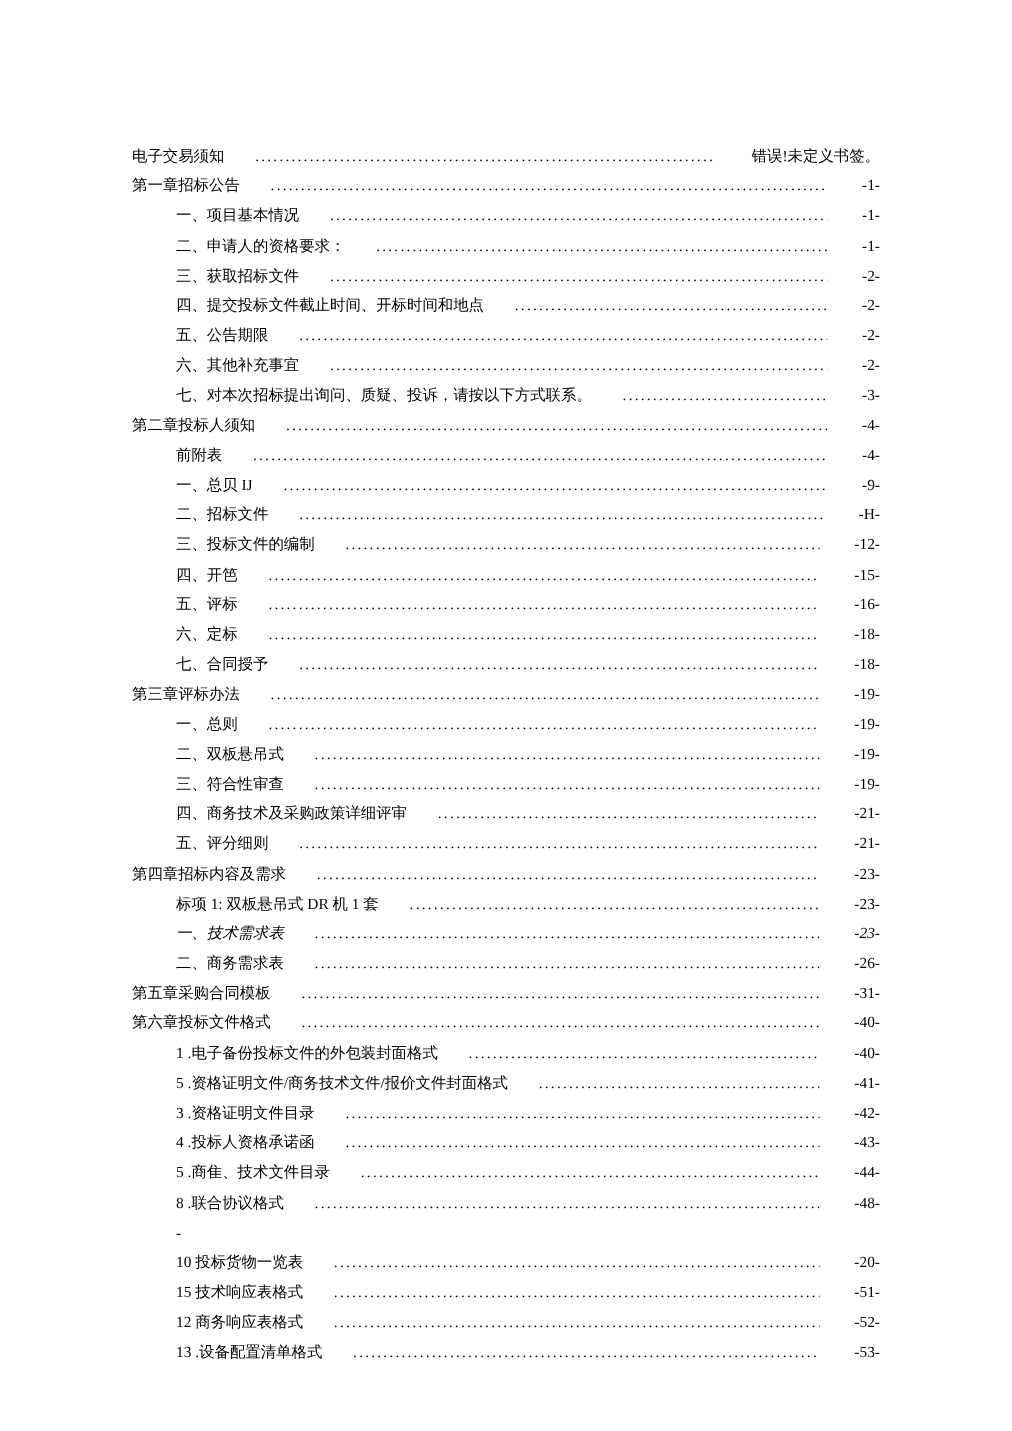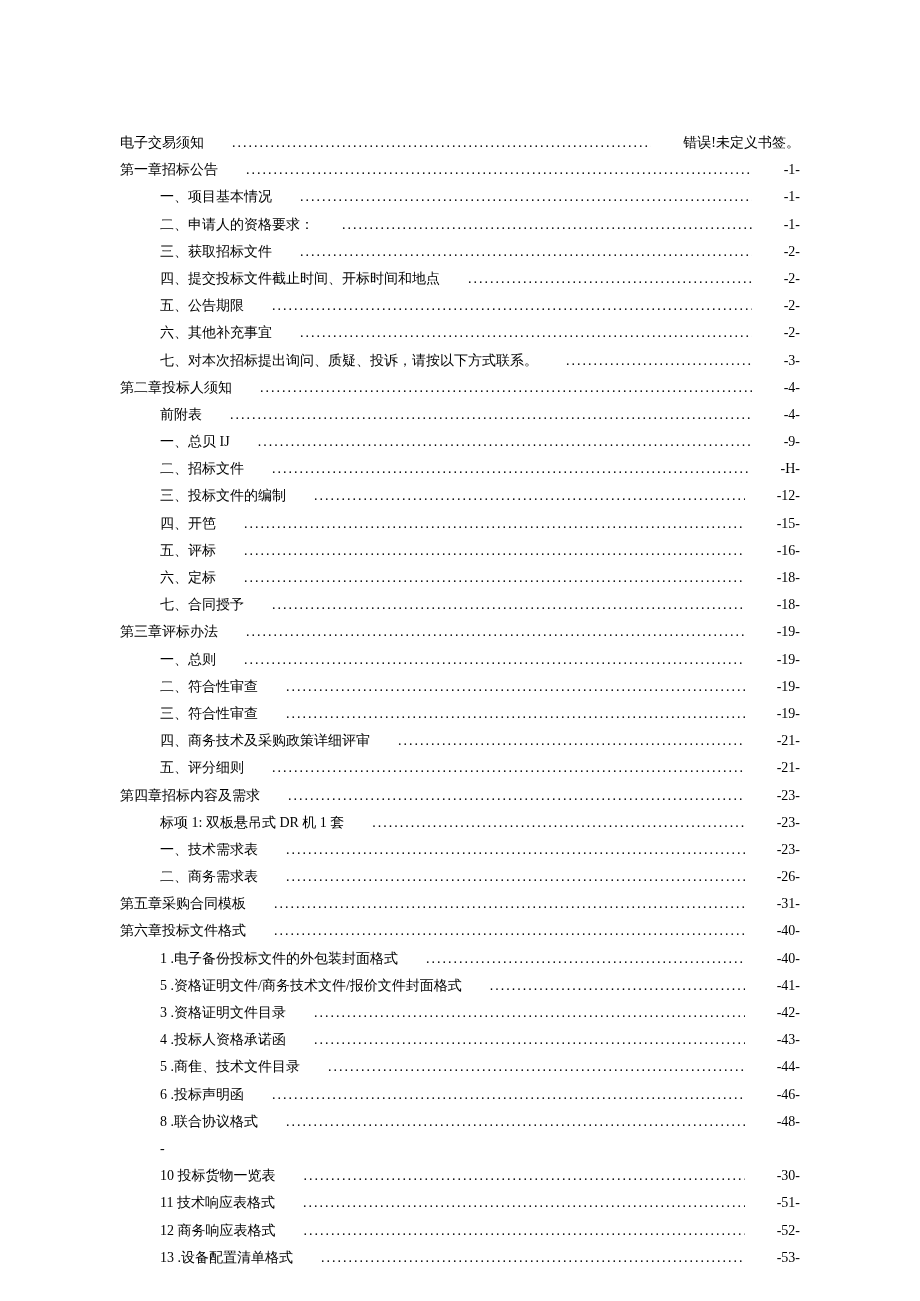--- a/index.html
+++ b/index.html
@@ -31,21 +31,21 @@
       color: #000;
     }
     .toc-leader::before {
       content: "................................................................................................................................................................................................";
     }
     .toc-page {
       flex: 0 0 auto;
       padding-left: 4px;
     }
     .indent-1 { padding-left: 40px; }
-    .italic { }
+    .italic { font-style: italic; }
   </style>
 </head>
 <body>
 
 <div class="toc" id="toc-container">
     <div class="toc-row">
       <span class="toc-label">电子交易须知</span>
       <span class="toc-leader"></span>
       <span class="toc-page">错误!未定义书签。</span>
     </div>
@@ -138,21 +138,21 @@
       <span class="toc-label">第三章评标办法</span>
       <span class="toc-leader"></span>
       <span class="toc-page">-19-</span>
     </div>
     <div class="toc-row indent-1">
       <span class="toc-label">一、总则</span>
       <span class="toc-leader"></span>
       <span class="toc-page">-19-</span>
     </div>
     <div class="toc-row indent-1">
-      <span class="toc-label">二、符合性审查</span>
+      <span class="toc-label">二、双板悬吊式</span>
       <span class="toc-leader"></span>
       <span class="toc-page">-19-</span>
     </div>
     <div class="toc-row indent-1">
       <span class="toc-label">三、符合性审查</span>
       <span class="toc-leader"></span>
       <span class="toc-page">-19-</span>
     </div>
     <div class="toc-row indent-1">
       <span class="toc-label">四、商务技术及采购政策详细评审</span>
@@ -213,39 +213,34 @@
       <span class="toc-label">4  .投标人资格承诺函</span>
       <span class="toc-leader"></span>
       <span class="toc-page">-43-</span>
     </div>
     <div class="toc-row indent-1">
       <span class="toc-label">5  .商隹、技术文件目录</span>
       <span class="toc-leader"></span>
       <span class="toc-page">-44-</span>
     </div>
     <div class="toc-row indent-1">
-      <span class="toc-label">6  .投标声明函</span>
-      <span class="toc-leader"></span>
-      <span class="toc-page">-46-</span>
-    </div>
-    <div class="toc-row indent-1">
       <span class="toc-label">8  .联合协议格式</span>
       <span class="toc-leader"></span>
       <span class="toc-page">-48-</span>
     </div>
     <div class="toc-row indent-1">
       <span class="toc-label">-</span>
     </div>
     <div class="toc-row indent-1">
       <span class="toc-label">10  投标货物一览表</span>
       <span class="toc-leader"></span>
-      <span class="toc-page">-30-</span>
-    </div>
-    <div class="toc-row indent-1">
-      <span class="toc-label">11  技术响应表格式</span>
+      <span class="toc-page">-20-</span>
+    </div>
+    <div class="toc-row indent-1">
+      <span class="toc-label">15  技术响应表格式</span>
       <span class="toc-leader"></span>
       <span class="toc-page">-51-</span>
     </div>
     <div class="toc-row indent-1">
       <span class="toc-label">12  商务响应表格式</span>
       <span class="toc-leader"></span>
       <span class="toc-page">-52-</span>
     </div>
     <div class="toc-row indent-1">
       <span class="toc-label">13  .设备配置清单格式</span>

